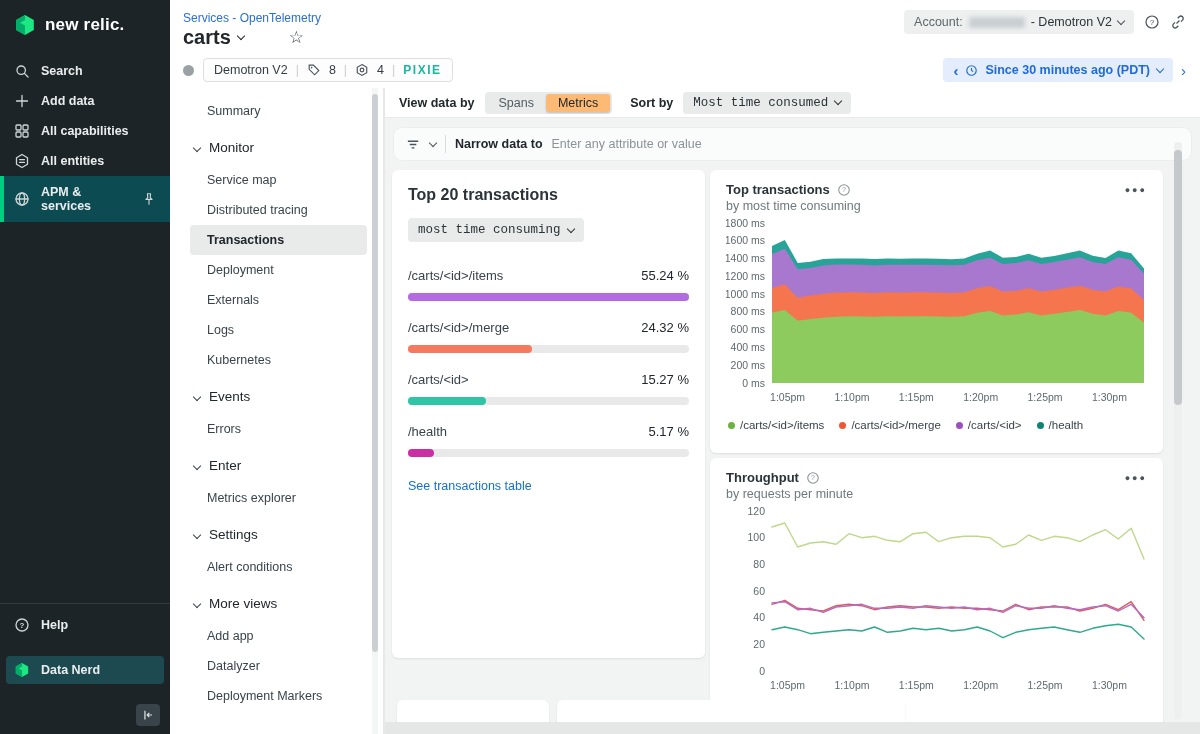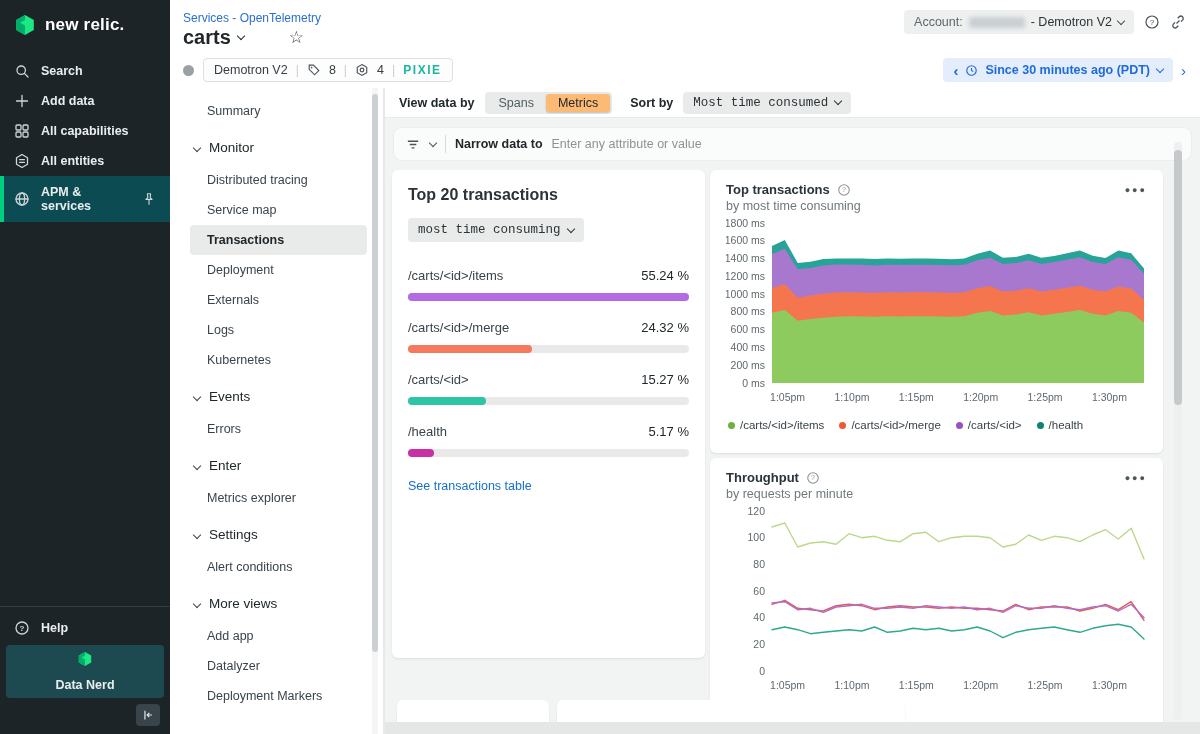--- a/index.html
+++ b/index.html
@@ -7,21 +7,21 @@
   
   .sidebar { position:absolute; left:0; top:0; width:170px; height:734px; background:#1d2428; color:#e9edee; display:flex; flex-direction:column; z-index:5; }
   .logo-row { display:flex; align-items:center; gap:9px; padding:14px 14px 16px 14px; }
   .logo-text { font-size:17px; font-weight:700; color:#fff; letter-spacing:.2px; }
   .side-nav { display:flex; flex-direction:column; margin-top:4px; }
   .side-item { display:flex; align-items:center; gap:11px; padding:7px 14px; font-size:12.5px; font-weight:600; color:#e9edee; cursor:pointer; position:relative; }
   .side-item .ic { width:16px; height:16px; color:#ced6d8; flex:0 0 16px; }
   .side-item.active { background:#0d4b53; border-left:4px solid #00cf81; padding-left:10px; padding-top:9px; padding-bottom:9px; }
   .side-item .pin { margin-left:auto; width:14px; height:14px; color:#cfd7d8; }
   .side-foot { margin-top:auto; border-top:1px solid #313b40; padding:6px 0 8px; }
-  .side-foot .side-item.hl { background:#1d4a50; margin:2px 6px; border-radius:4px; padding:6px 24px;flex-direction:column; }
+  .side-foot .side-item.hl { background:#1d4a50; margin:16px 6px; border-radius:4px; padding:6px 8px; }
   .collapse-row { display:flex; justify-content:flex-end; padding:4px 10px 0; }
   .collapse-btn { width:24px; height:22px; background:#39444a; border-radius:4px; display:flex; align-items:center; justify-content:center; color:#dfe4e5; cursor:pointer; }
   
   .header { position:absolute; left:170px; top:0; width:1030px; height:88px; background:#fff; z-index:4; }
   .breadcrumb { position:absolute; left:13px; top:11px; font-size:12px; color:#2a6fd2; cursor:pointer; }
   .title-row { position:absolute; left:13px; top:26px; display:flex; align-items:center; gap:7px; }
   .page-title { font-size:20px; font-weight:700; color:#21272b; }
   .star { font-size:17px; color:#39444a; margin-left:38px; cursor:pointer; line-height:1; }
   .tags-row { position:absolute; left:13px; top:58px; display:flex; align-items:center; gap:9px; }
   .gray-dot { width:11px; height:11px; border-radius:50%; background:#9aa1a5; }
@@ -237,22 +237,22 @@
   </div>
 </div>
 
 <div class="subnav">
   <div class="subnav-inner">
       <div class="subnav-item">Summary</div>
       <div class="subnav-section">
         <span class="chev up-off" style="color: rgb(57, 68, 74);"></span>
         <span>Monitor</span>
       </div>
+      <div class="subnav-item">Service map</div>
       <div class="subnav-item">Distributed tracing</div>
-      <div class="subnav-item">Service map</div>
       <div class="subnav-item selected">Transactions</div>
       <div class="subnav-item">Deployment</div>
       <div class="subnav-item">Externals</div>
       <div class="subnav-item">Logs</div>
       <div class="subnav-item">Kubernetes</div>
       <div class="subnav-section">
         <span class="chev up-off" style="color: rgb(57, 68, 74);"></span>
         <span>Events</span>
       </div>
       <div class="subnav-item">Errors</div>

